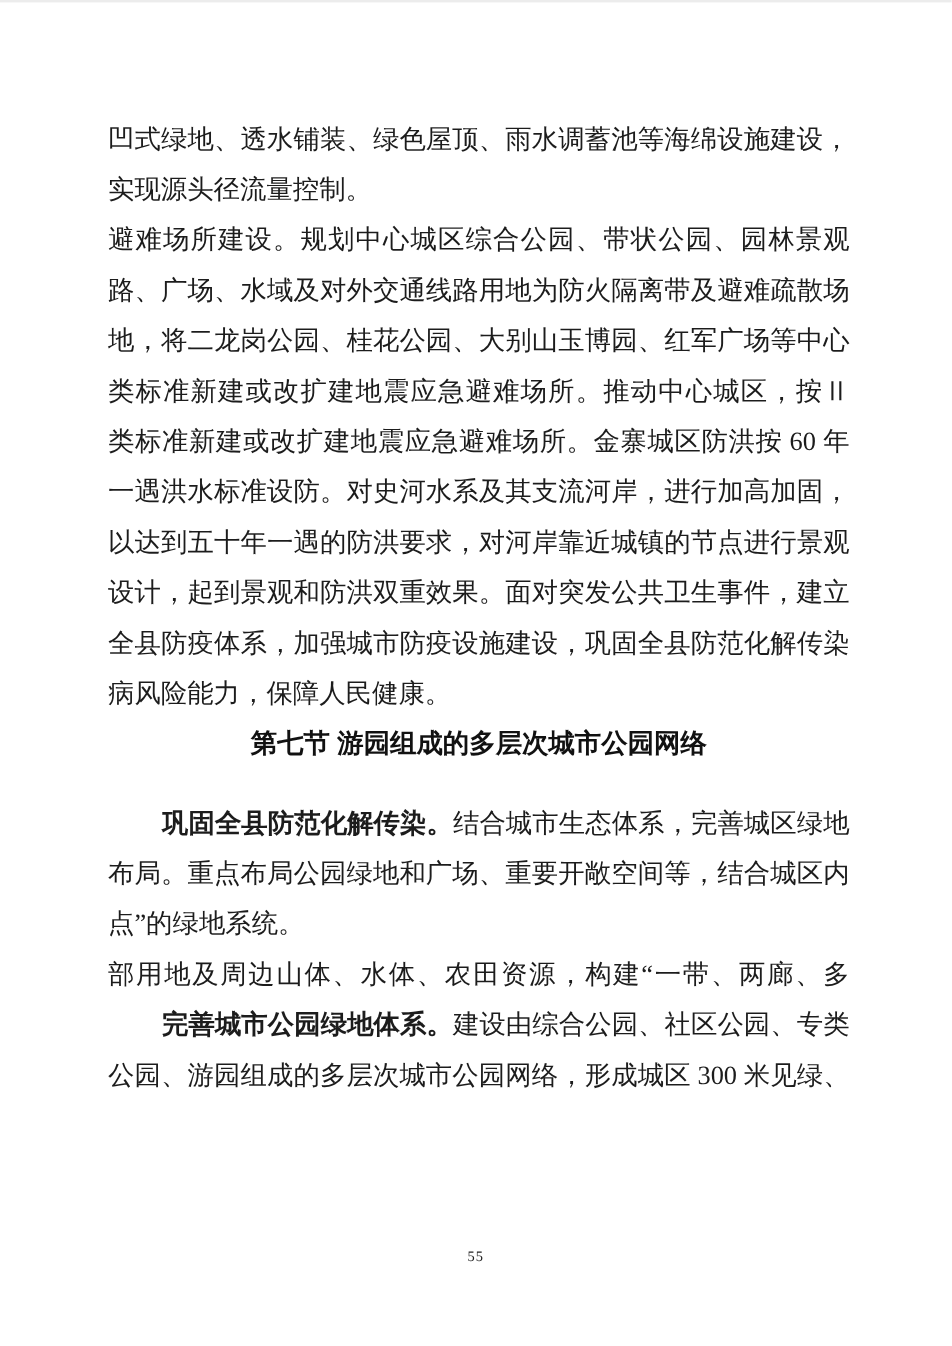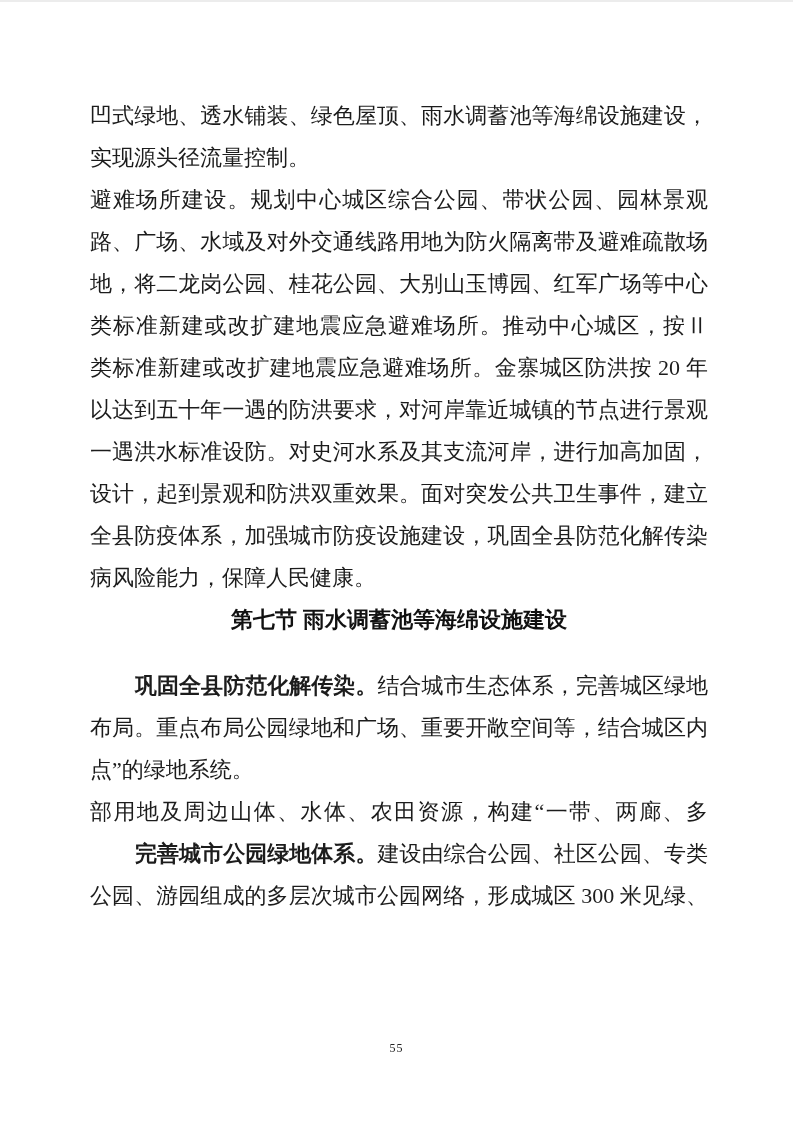--- a/index.html
+++ b/index.html
@@ -73,27 +73,27 @@
 <body>
 
 <div class="page">
   <main class="doc-body">
       <div class="line">凹式绿地、透水铺装、绿色屋顶、雨水调蓄池等海绵设施建设，</div>
       <div class="line last">实现源头径流量控制。</div>
       <div class="line">避难场所建设。规划中心城区综合公园、带状公园、园林景观</div>
       <div class="line">路、广场、水域及对外交通线路用地为防火隔离带及避难疏散场</div>
       <div class="line">地，将二龙岗公园、桂花公园、大别山玉博园、红军广场等中心</div>
       <div class="line">类标准新建或改扩建地震应急避难场所。推动中心城区，按Ⅱ</div>
-      <div class="line">类标准新建或改扩建地震应急避难场所。金寨城区防洪按 20 年</div>
+      <div class="line">类标准新建或改扩建地震应急避难场所。金寨城区防洪按 60 年</div>
+      <div class="line">一遇洪水标准设防。对史河水系及其支流河岸，进行加高加固，</div>
       <div class="line">以达到五十年一遇的防洪要求，对河岸靠近城镇的节点进行景观</div>
-      <div class="line">一遇洪水标准设防。对史河水系及其支流河岸，进行加高加固，</div>
       <div class="line">设计，起到景观和防洪双重效果。面对突发公共卫生事件，建立</div>
       <div class="line">全县防疫体系，加强城市防疫设施建设，巩固全县防范化解传染</div>
       <div class="line last">病风险能力，保障人民健康。</div>
-      <div class="section-heading">第七节 雨水调蓄池等海绵设施建设</div>
+      <div class="section-heading">第七节 游园组成的多层次城市公园网络</div>
       <div class="line indent"><span class="lead">巩固全县防范化解传染。</span>结合城市生态体系，完善城区绿地</div>
       <div class="line">布局。重点布局公园绿地和广场、重要开敞空间等，结合城区内</div>
       <div class="line last">点”的绿地系统。</div>
       <div class="line">部用地及周边山体、水体、农田资源，构建“一带、两廊、多</div>
       <div class="line indent"><span class="lead">完善城市公园绿地体系。</span>建设由综合公园、社区公园、专类</div>
       <div class="line">公园、游园组成的多层次城市公园网络，形成城区 300 米见绿、</div>
     </main>
   <footer class="page-footer">
     <span class="page-number">55</span>
   </footer>

